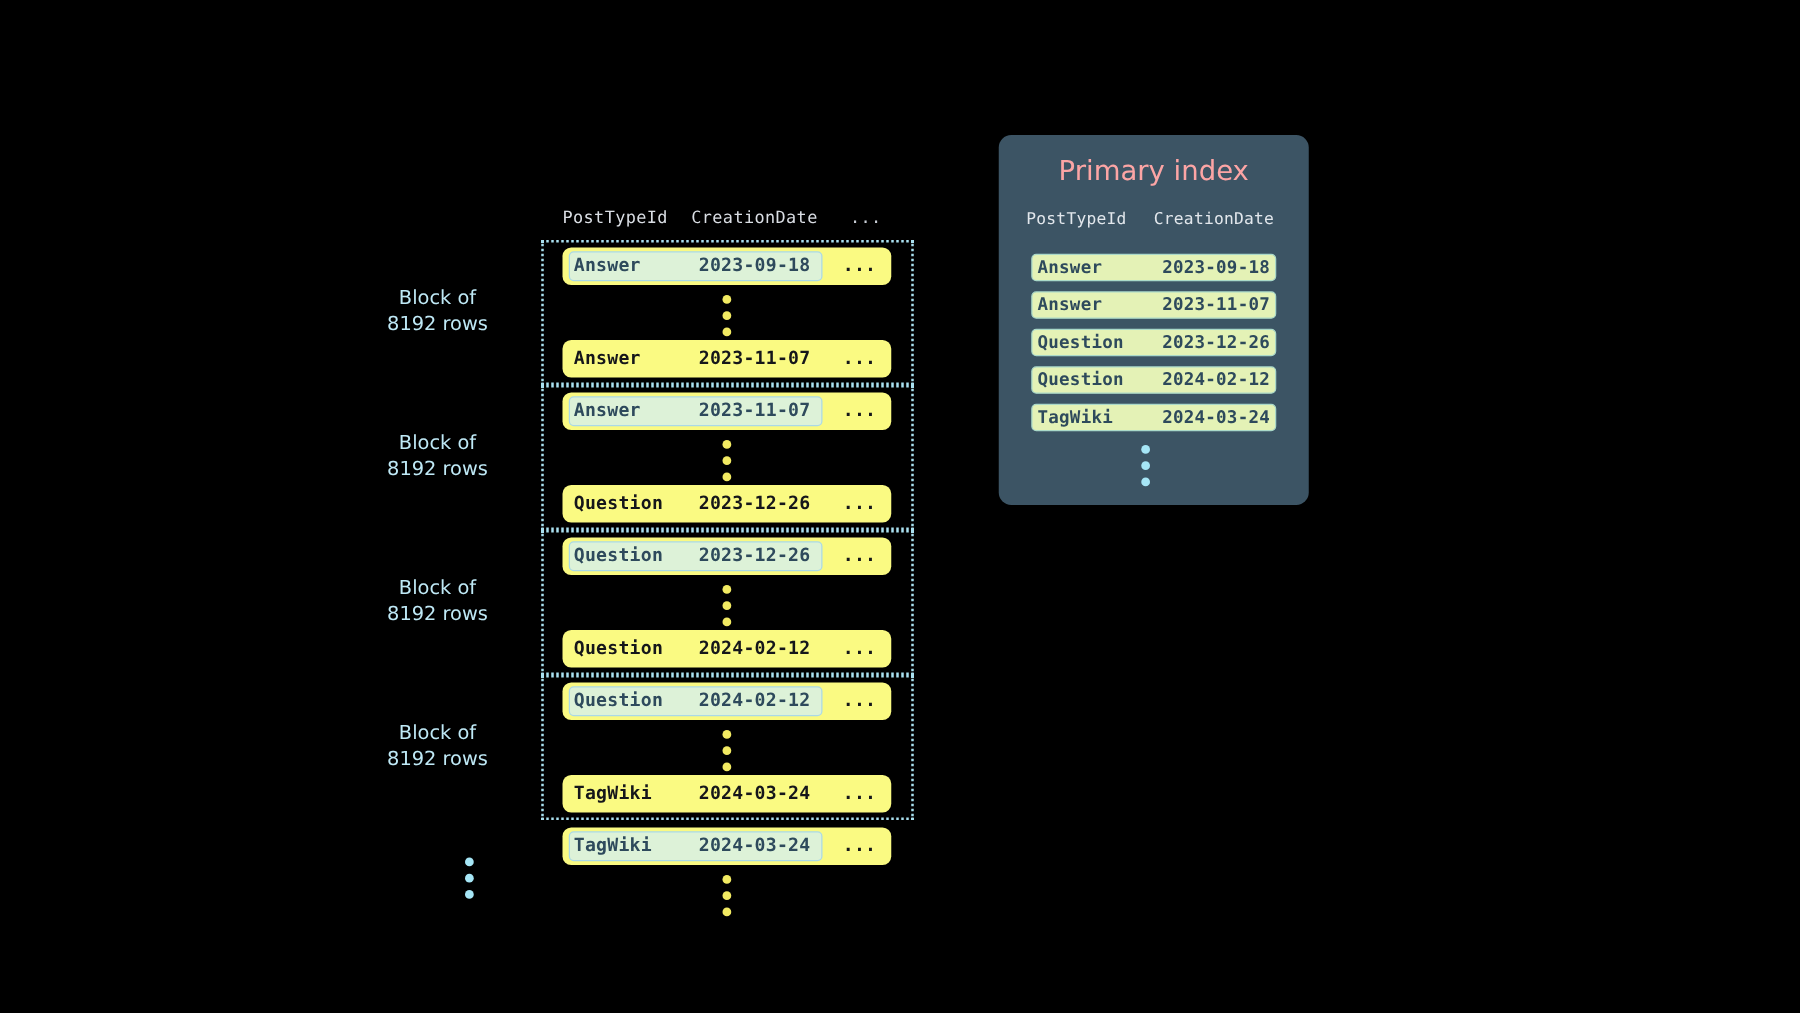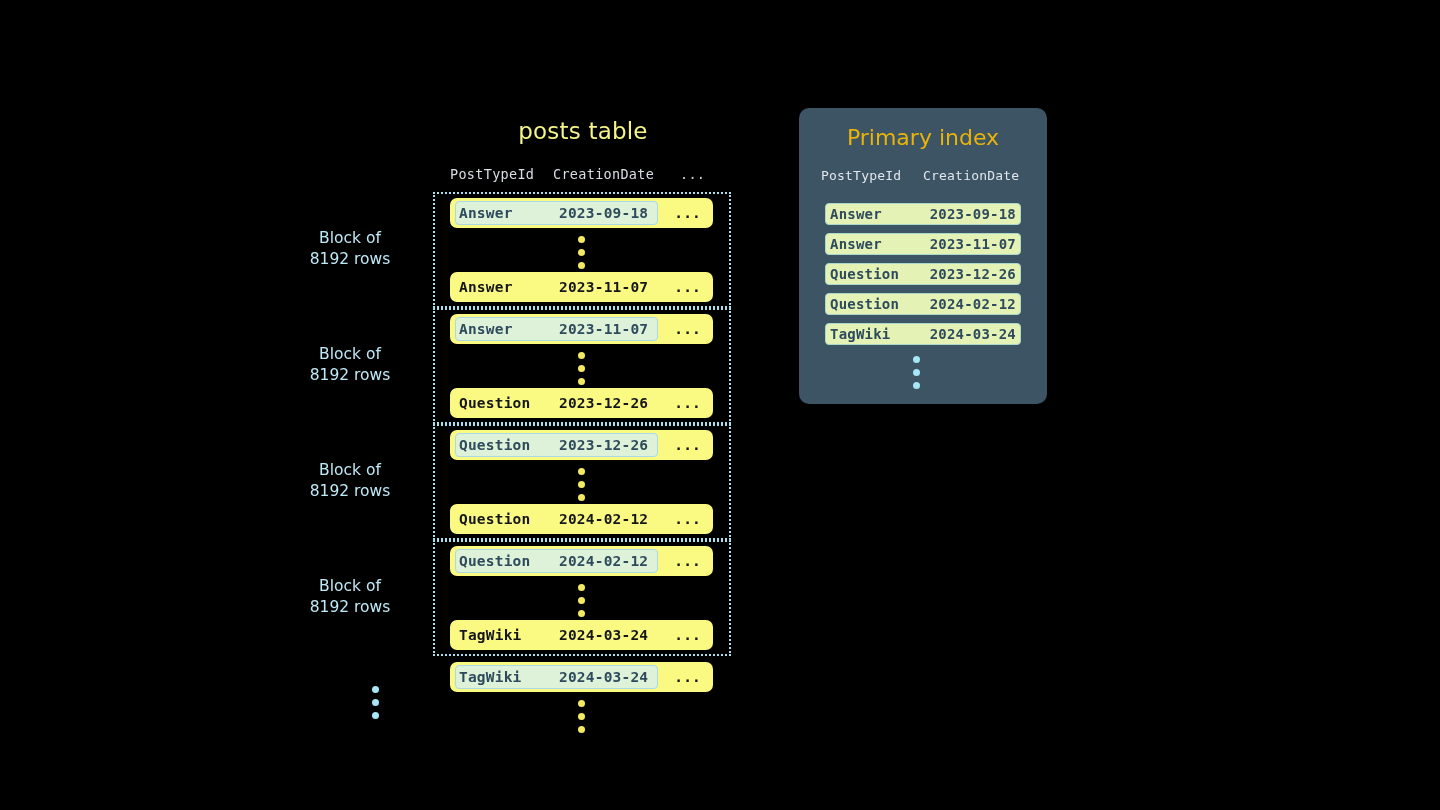--- a/index.html
+++ b/index.html
@@ -158,21 +158,21 @@
     background: #3c5464;
     border-radius: 10px;
   }
   .pi-title {
     position: absolute;
     left: 0; right: 0;
     top: 17px;
     text-align: center;
     font-family: "DejaVu Sans", sans-serif;
     font-size: 22px;
-    color: #eab308;
+    color: #fca5a5;
   }
   .pi-headers {
     position: absolute;
     left: 22px;
     top: 60px;
     width: 210px;
     font-family: "DejaVu Sans Mono", monospace;
     font-size: 13px;
     color: #e2e7ec;
     letter-spacing: 0.2px;
@@ -205,21 +205,20 @@
   .pi-cell-type { width: 92px; }
   .pi-cell-date { width: 96px; text-align: right; }
 </style>
 </head>
 <body>
 
 <div class="stage">
 
   <div id="posts-table">
 
-    <div class="table-title">posts table</div>
 
     <div class="col-headers">
       <span class="ch ch-posttype">PostTypeId</span>
       <span class="ch ch-creation">CreationDate</span>
       <span class="ch ch-ellipsis">...</span>
     </div>
 
     <div class="block" style="top:74px; height:116px;"></div>
     <div class="block-label" style="top:110px;">
       <div>Block of</div>

